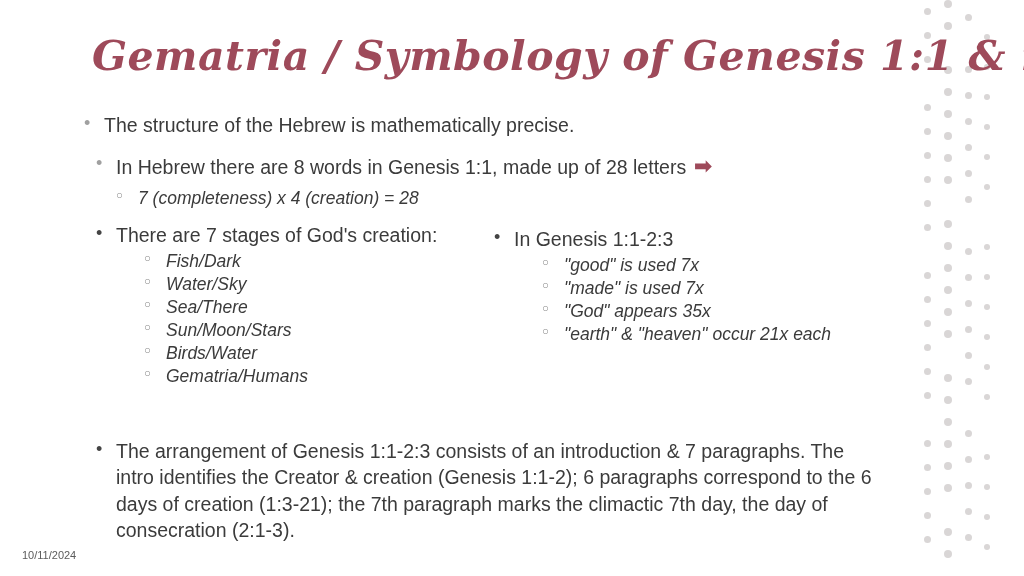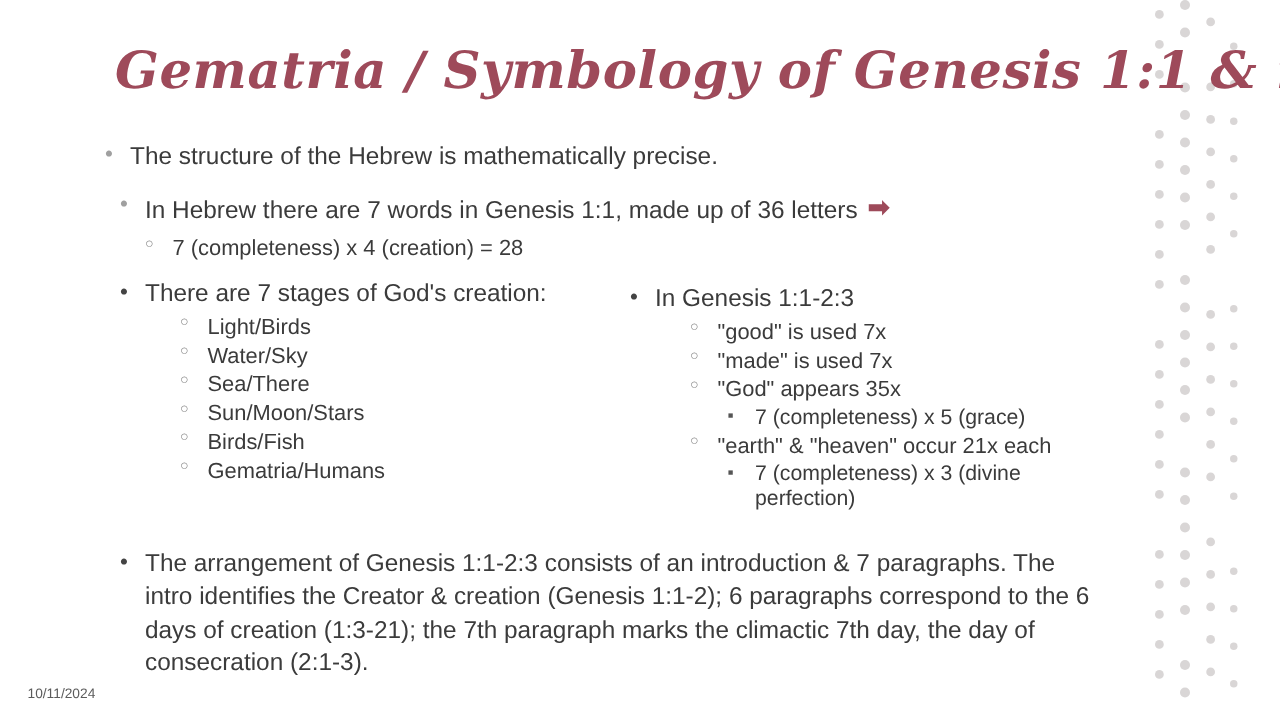--- a/index.html
+++ b/index.html
@@ -64,20 +64,21 @@
     color: #a0a0a0;
     font-size: 18px;
   }
   .l1-dark::before { color: #444444; }
 
   .l2 {
     position: relative;
     padding-left: 26px;
     font-size: 17.5px;
     color: #3b3b3b;
+    font-style: italic;
   }
   .l2::before {
     content: "\25CB";
     position: absolute;
     left: 4px;
     top: 1px;
     font-size: 11.5px;
     color: #8a8a8a;
   }
   .l3 {
@@ -126,21 +127,21 @@
   #col-left {
     position: absolute;
     left: 92px;
     top: 224px;
     width: 370px;
   }
   #col-left .l2 { margin-top: 2px; }
 
   #col-right {
     position: absolute;
-    left: 500px;
+    left: 490px;
     top: 228px;
     width: 440px;
   }
   #col-right .l2 { margin-top: 2px; }
   #col-right .l3 { margin-top: 2px; }
 
   #b-arrangement {
     position: absolute;
     left: 92px;
     top: 438px;
@@ -245,52 +246,46 @@
       <div class="dot" style="left: 66px; top: 544px; width: 6px; height: 6px; background: rgb(217, 214, 214);"></div>
     </div>
 
   <div class="title">Gematria / Symbology of Genesis 1:1 &amp; more</div>
 
   <div id="b-structure">
     <div class="l1">The structure of the Hebrew is mathematically precise.</div>
   </div>
 
   <div id="b-hebrew">
-    <div class="l1"><span>In Hebrew there are 7 words in Genesis 1:1, made up of 36 letters</span><span class="arrow">➡</span></div>
+    <div class="l1"><span>In Hebrew there are 8 words in Genesis 1:1, made up of 28 letters</span><span class="arrow">➡</span></div>
   </div>
 
   <div id="b-hebrew-sub">
     <div class="l2">7 (completeness) x 4 (creation) = 28</div>
   </div>
 
   <div id="col-left">
     <div class="l1 l1-dark">There are 7 stages of God's creation:</div>
     <div style="padding-left:48px; margin-top:4px;">
-      <div class="l2">Light/Birds</div>
+      <div class="l2">Fish/Dark</div>
       <div class="l2">Water/Sky</div>
       <div class="l2">Sea/There</div>
       <div class="l2">Sun/Moon/Stars</div>
-      <div class="l2">Birds/Fish</div>
+      <div class="l2">Birds/Water</div>
       <div class="l2">Gematria/Humans</div>
     </div>
   </div>
 
   <div id="col-right">
     <div class="l1 l1-dark">In Genesis 1:1-2:3</div>
     <div style="padding-left:48px; margin-top:4px;">
       <div class="l2">"good" is used 7x</div>
       <div class="l2">"made" is used 7x</div>
       <div class="l2">"God" appears 35x</div>
-      <div style="padding-left:30px;">
-        <div class="l3">7 (completeness) x 5 (grace)</div>
-      </div>
       <div class="l2">"earth" &amp; "heaven" occur 21x each</div>
-      <div style="padding-left:30px;">
-        <div class="l3" style="max-width:215px;">7 (completeness) x 3 (divine perfection)</div>
-      </div>
     </div>
   </div>
 
   <div id="b-arrangement">
     <div class="l1 l1-dark para">The arrangement of Genesis 1:1-2:3 consists of an introduction &amp; 7 paragraphs. The intro identifies the Creator &amp; creation (Genesis 1:1-2); 6 paragraphs correspond to the 6 days of creation (1:3-21); the 7th paragraph marks the climactic 7th day, the day of consecration (2:1-3).</div>
   </div>
 
   <div class="date">10/11/2024</div>
 
 </div>

